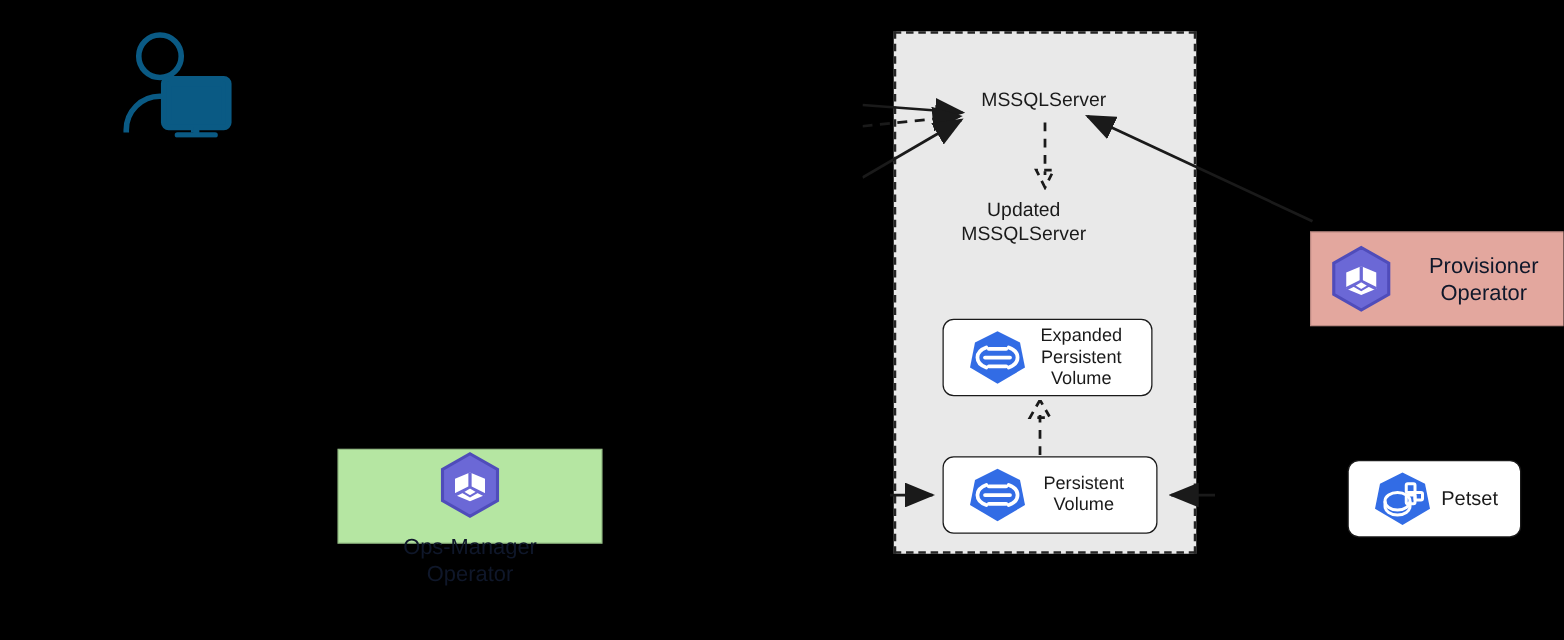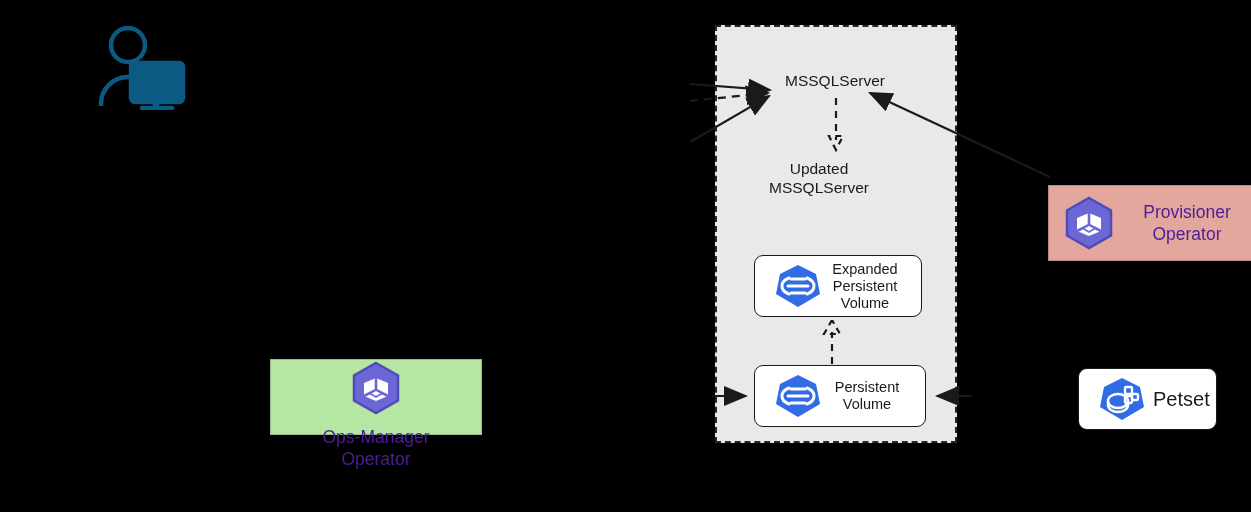--- a/index.html
+++ b/index.html
@@ -60,21 +60,21 @@
   
   .op-box {
     box-sizing: border-box;
     display: flex;
     align-items: center;
     gap: 10px;
     padding: 0 12px;
     border: 1px solid rgba(0,0,0,0.18);
   }
   .op-box .op-label {
-    color: #4c1d95;
+    color: #0f172a;
     font-size: 17.5px;
     line-height: 22px;
     text-align: center;
     flex: 1;
     white-space: pre-line;
   }
 
   
   .shadowed { box-shadow: 3px 3px 5px rgba(0,0,0,0.45); }
 
@@ -238,16 +238,16 @@
         <polygon points="23,2 41,11 45,31 23,44 1,31 5,11" fill="#326ce5"></polygon>
         <g fill="none" stroke="#ffffff" stroke-width="2.4">
           <rect x="26" y="11" width="7" height="7" rx="1.2"></rect>
           <rect x="33" y="18" width="6" height="6" rx="1.2"></rect>
           <rect x="26" y="20" width="7" height="7" rx="1.2"></rect>
           <ellipse cx="19" cy="25" rx="10" ry="7"></ellipse>
           <path d="M9 25 L9 29 A10 7 0 0 0 29 29 L29 25"></path>
         </g>
       </svg>
     </span>
-    <span class="res-label" style="font-size:20px;">Petset</span>
+    <span class="res-label" style="font-size:16px;">Petset</span>
   </div>
 
 </div>
 
 </body></html>

